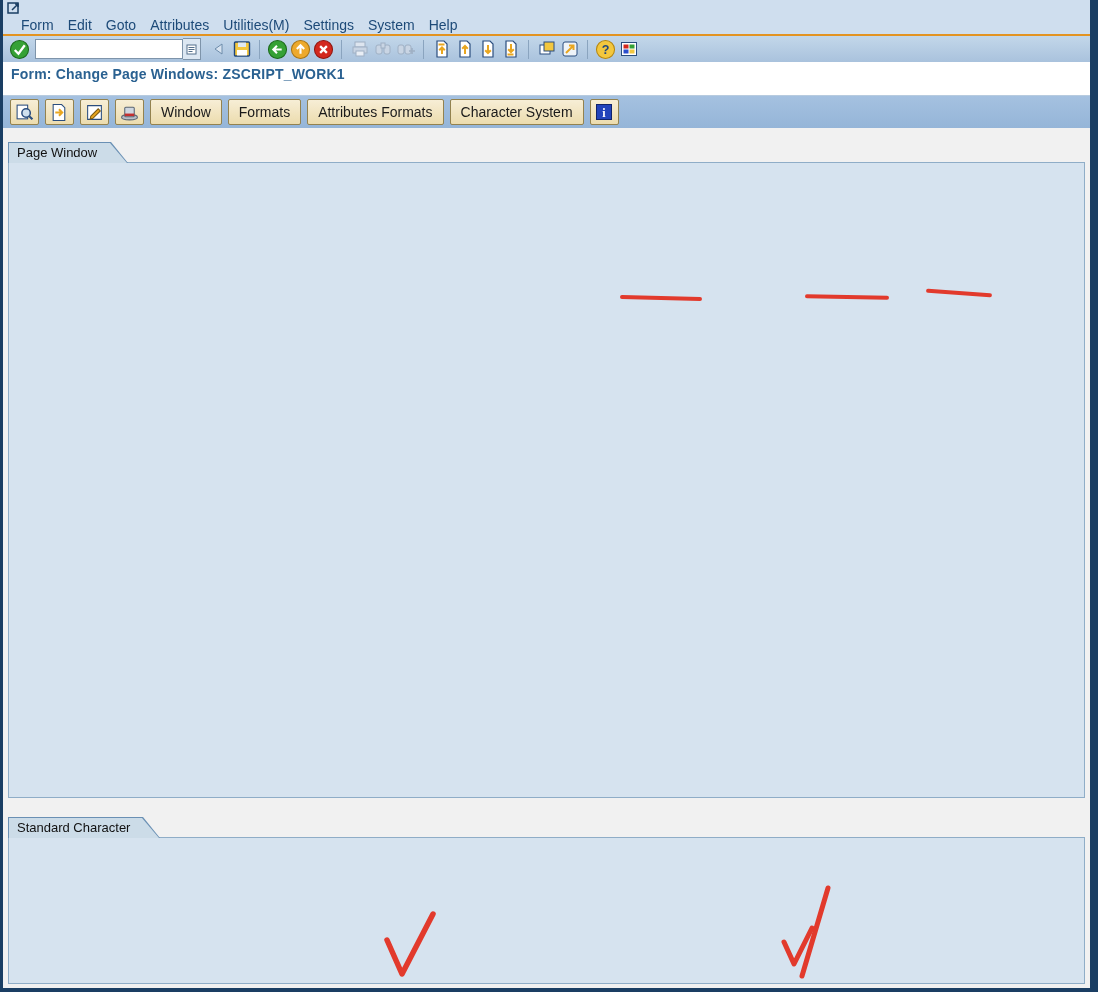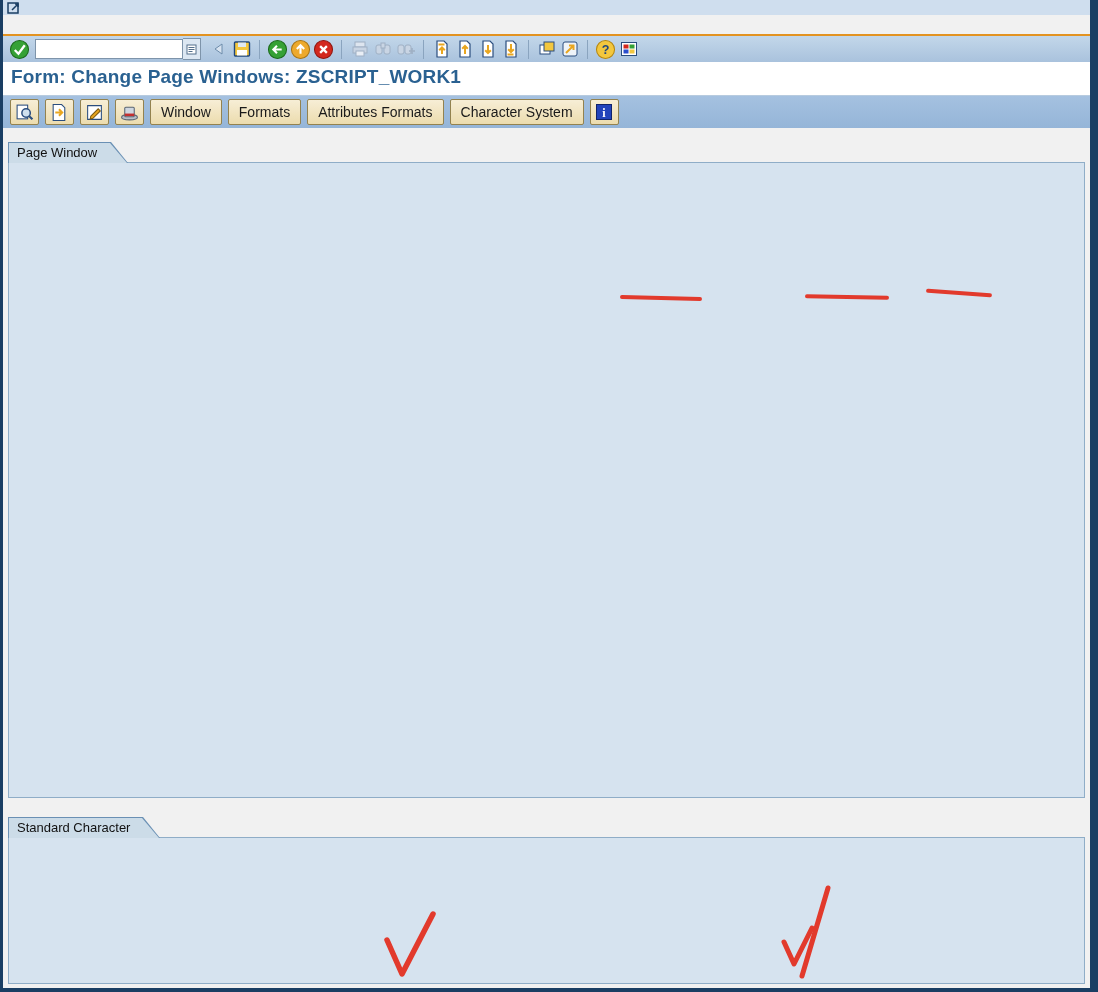--- a/index.html
+++ b/index.html
@@ -17,21 +17,21 @@
   .orange-line{left:0;top:34px;width:1098px;height:2px;background:#e39321;}
   
   .toolbar{left:0;top:36px;width:1098px;height:26px;background:linear-gradient(#c3d7ea,#a9c2dd);display:flex;align-items:center;padding-left:8px;box-sizing:border-box;}
   .tb-icon{width:23px;height:23px;display:flex;align-items:center;justify-content:center;flex:0 0 auto;}
   .tb-sep{width:1px;height:19px;background:#8aa4bf;margin:0 6px;flex:0 0 auto;}
   .cmd-wrap{display:flex;align-items:center;margin:0 6px 0 4px;flex:0 0 auto;}
   .cmd-input{width:140px;height:18px;border:1px solid #7e94aa;background:#fff;font-size:13px;padding:0 3px;}
   .cmd-drop{width:17px;height:20px;background:#dce7f2;border:1px solid #7e94aa;border-left:none;display:flex;align-items:center;justify-content:center;}
   
   .titlebar{left:0;top:62px;width:1098px;height:33px;background:#ffffff;border-bottom:1px solid #b7cbdf;}
-  .title-text{position:absolute;left:11px;top:4px;font-size:19px;font-weight:bold;color:#2a6191;letter-spacing:0.2px;}
+  .title-text{position:absolute;left:11px;top:4px;font-size:14px;font-weight:bold;color:#2a6191;letter-spacing:0.2px;}
   
   .apptoolbar{left:0;top:96px;width:1098px;height:32px;background:linear-gradient(#a5c1e0,#95b5d8);display:flex;align-items:center;gap:6px;padding-left:10px;box-sizing:border-box;}
   .app-btn{height:24px;background:linear-gradient(#f7eed6,#ecdcae);border:1px solid #93824f;border-radius:2px;
            display:flex;align-items:center;justify-content:center;font-size:14px;color:#1a1a1a;padding:0 10px;cursor:default;}
   .app-icon-btn{width:27px;padding:0;}
   
   .tab{z-index:3;clip-path:polygon(0 0,calc(100% - 17px) 0,100% 100%,0 100%);background:#6a90b4;}
   .tab-in{clip-path:polygon(1px 1px,calc(100% - 18px) 1px,calc(100% - 1px) 100%,1px 100%);background:#ccdce8;width:100%;height:100%;
           display:flex;align-items:center;padding-left:9px;box-sizing:border-box;font-size:13px;color:#111;}
   .groupbox{background:#d6e3ef;border:1px solid #8fadc7;box-sizing:border-box;z-index:2;}
@@ -72,20 +72,30 @@
 
 <div class="screen">
 
   <div class="abs topstrip">
     <svg class="abs" style="left:7px;top:2px;" width="16" height="12" viewBox="0 0 16 12">
       <rect x="1" y="1" width="10" height="10" fill="none" stroke="#1a3e63" stroke-width="1.5"></rect>
       <path d="M5 8l6-6M8 2h3v3" fill="none" stroke="#1a3e63" stroke-width="1.5"></path>
     </svg>
   </div>
 
+  <div class="abs menubar">
+    <span class="menu-item">Form</span>
+    <span class="menu-item">Edit</span>
+    <span class="menu-item">Goto</span>
+    <span class="menu-item">Attributes</span>
+    <span class="menu-item">Utilities(M)</span>
+    <span class="menu-item">Settings</span>
+    <span class="menu-item">System</span>
+    <span class="menu-item">Help</span>
+  </div>
   <div class="abs orange-line"></div>
 
   <div class="abs toolbar">
     <span class="tb-icon">
       <svg width="21" height="21" viewBox="0 0 20 20">
           <circle cx="10" cy="10" r="8.6" fill="#35a135" stroke="#1b691b"></circle>
           <path d="M5.5 10.5l3.5 3.5 6-8" stroke="#fff" stroke-width="2.2" fill="none"></path>
         </svg>
     </span>
     <span class="cmd-wrap">

